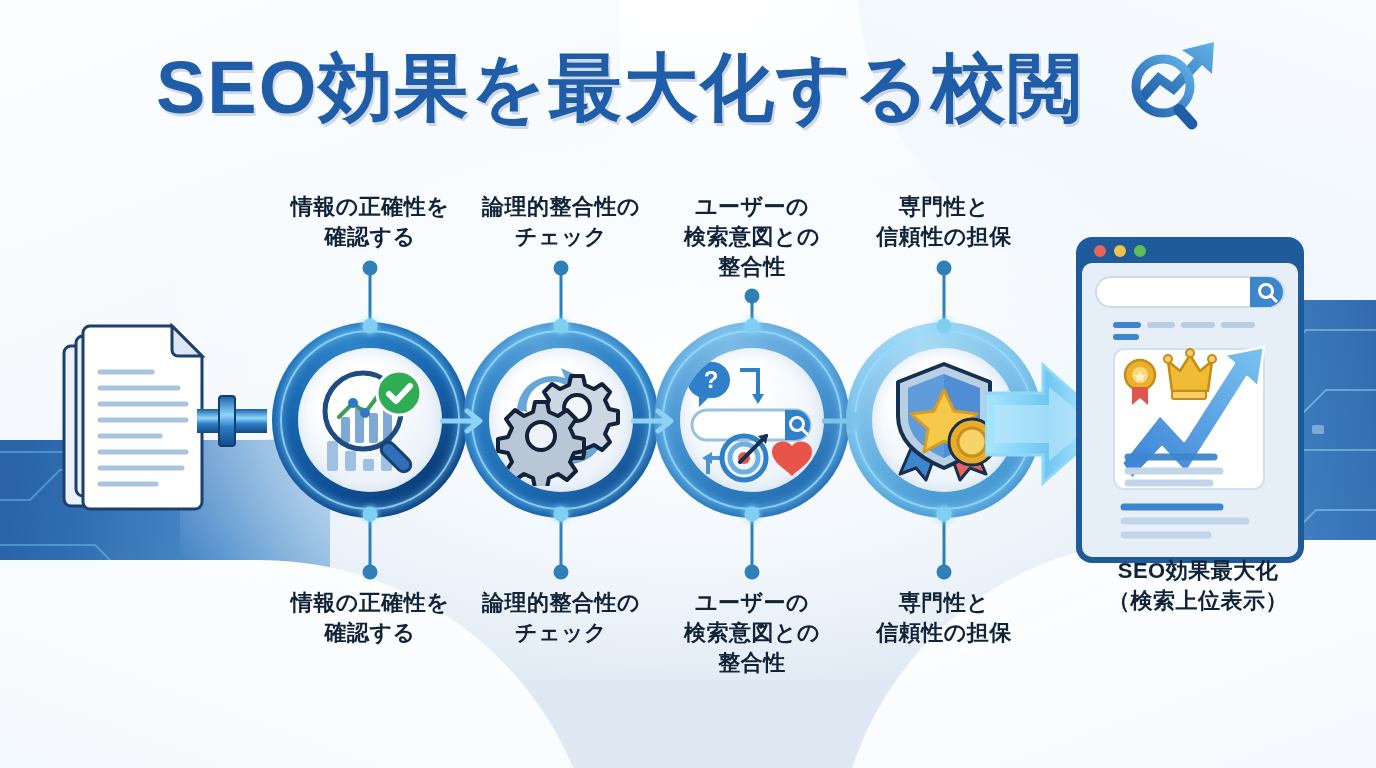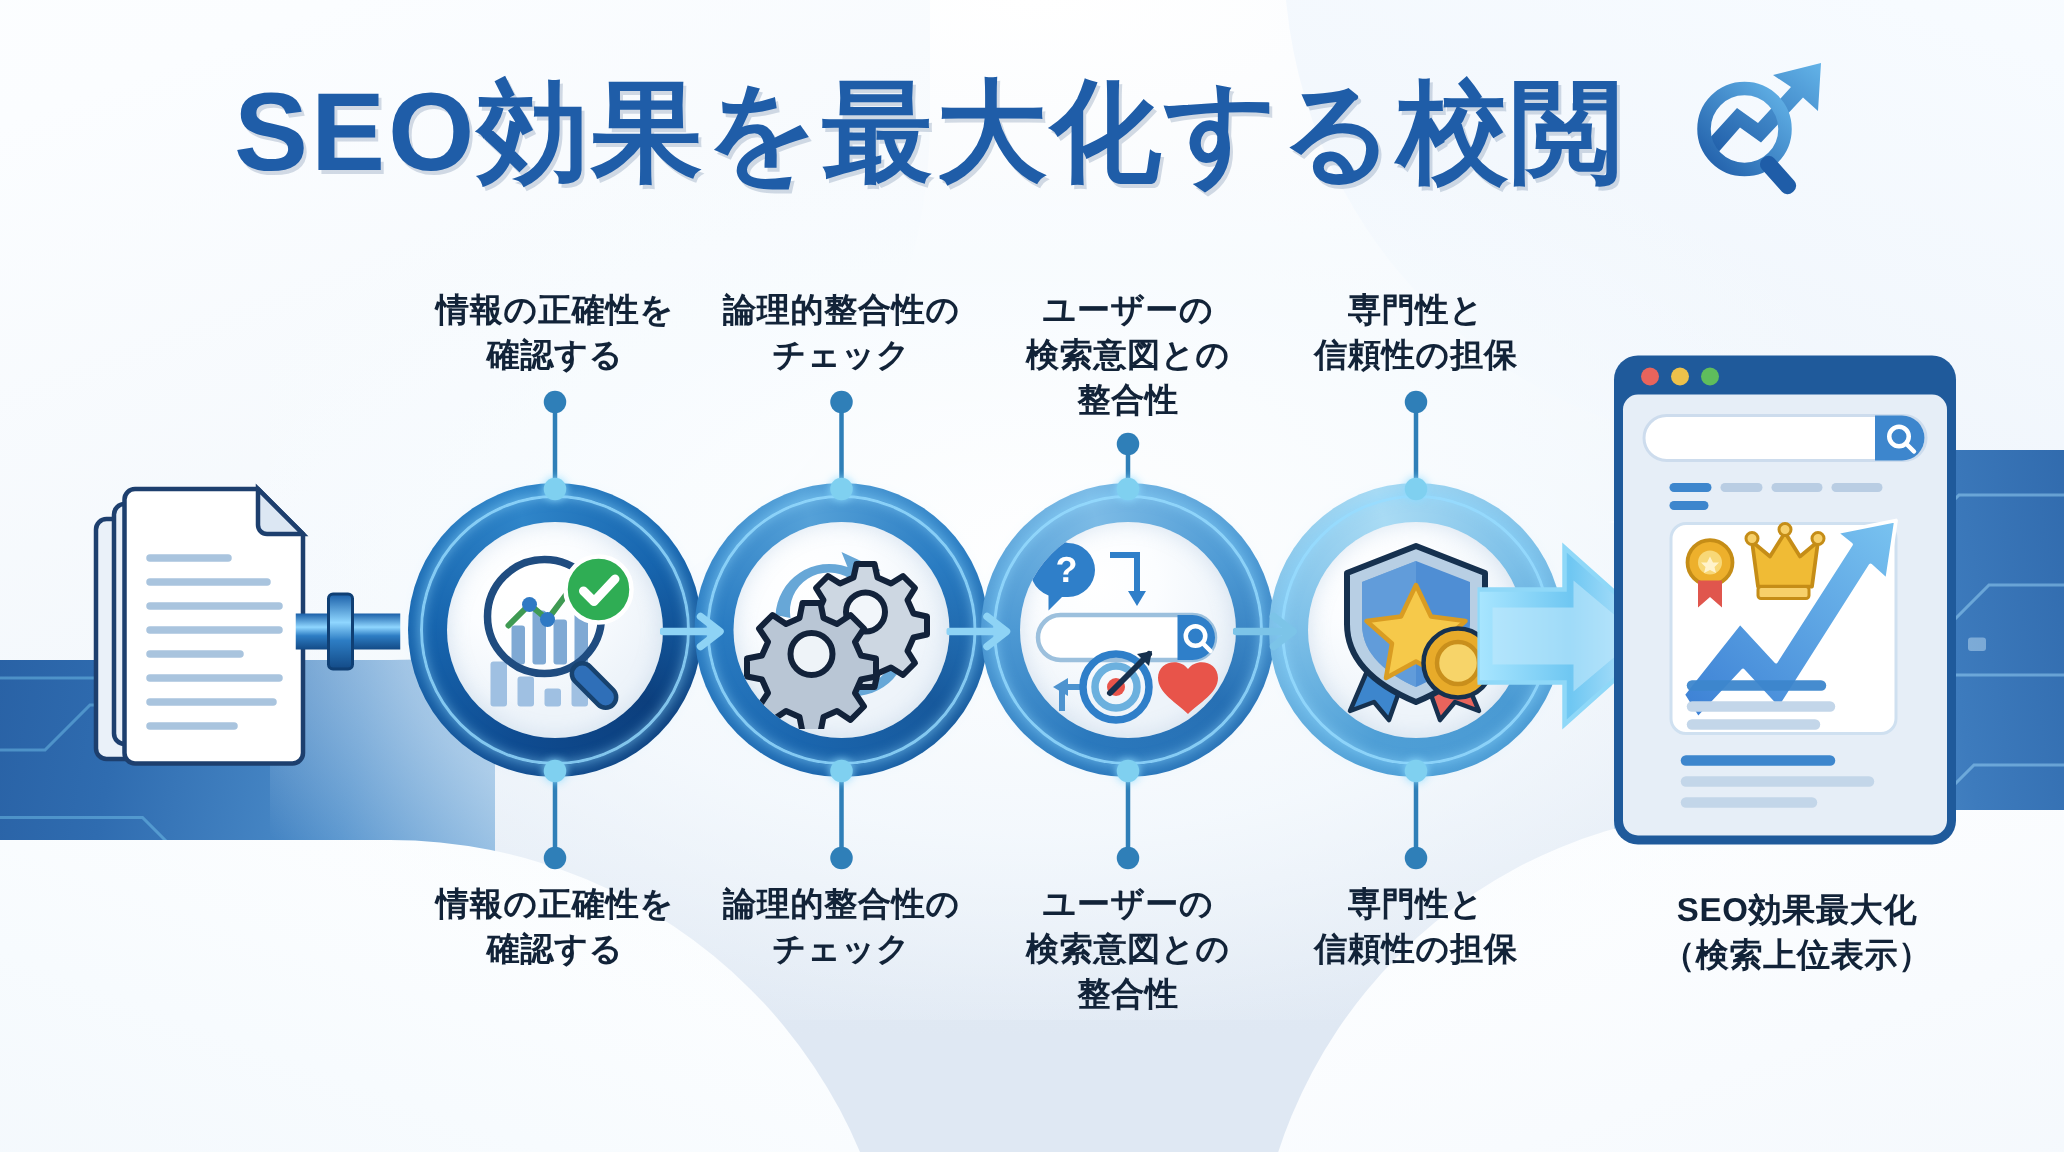--- a/index.html
+++ b/index.html
@@ -410,16 +410,16 @@
 
   <div class="lbl lbl-bot" style="left:370px;top:588px;width:230px">情報の正確性を
 確認する</div>
   <div class="lbl lbl-bot" style="left:561px;top:588px;width:230px">論理的整合性の
 チェック</div>
   <div class="lbl lbl-bot" style="left:752px;top:588px;width:230px">ユーザーの
 検索意図との
 整合性</div>
   <div class="lbl lbl-bot" style="left:944px;top:588px;width:230px">専門性と
 信頼性の担保</div>
-  <div class="lbl lbl-bot" style="left:1198px;top:592px;width:260px">SEO効果最大化
+  <div class="lbl lbl-bot" style="left:1198px;top:556px;width:260px">SEO効果最大化
 （検索上位表示）</div>
 
 </div>
 
 </body></html>

